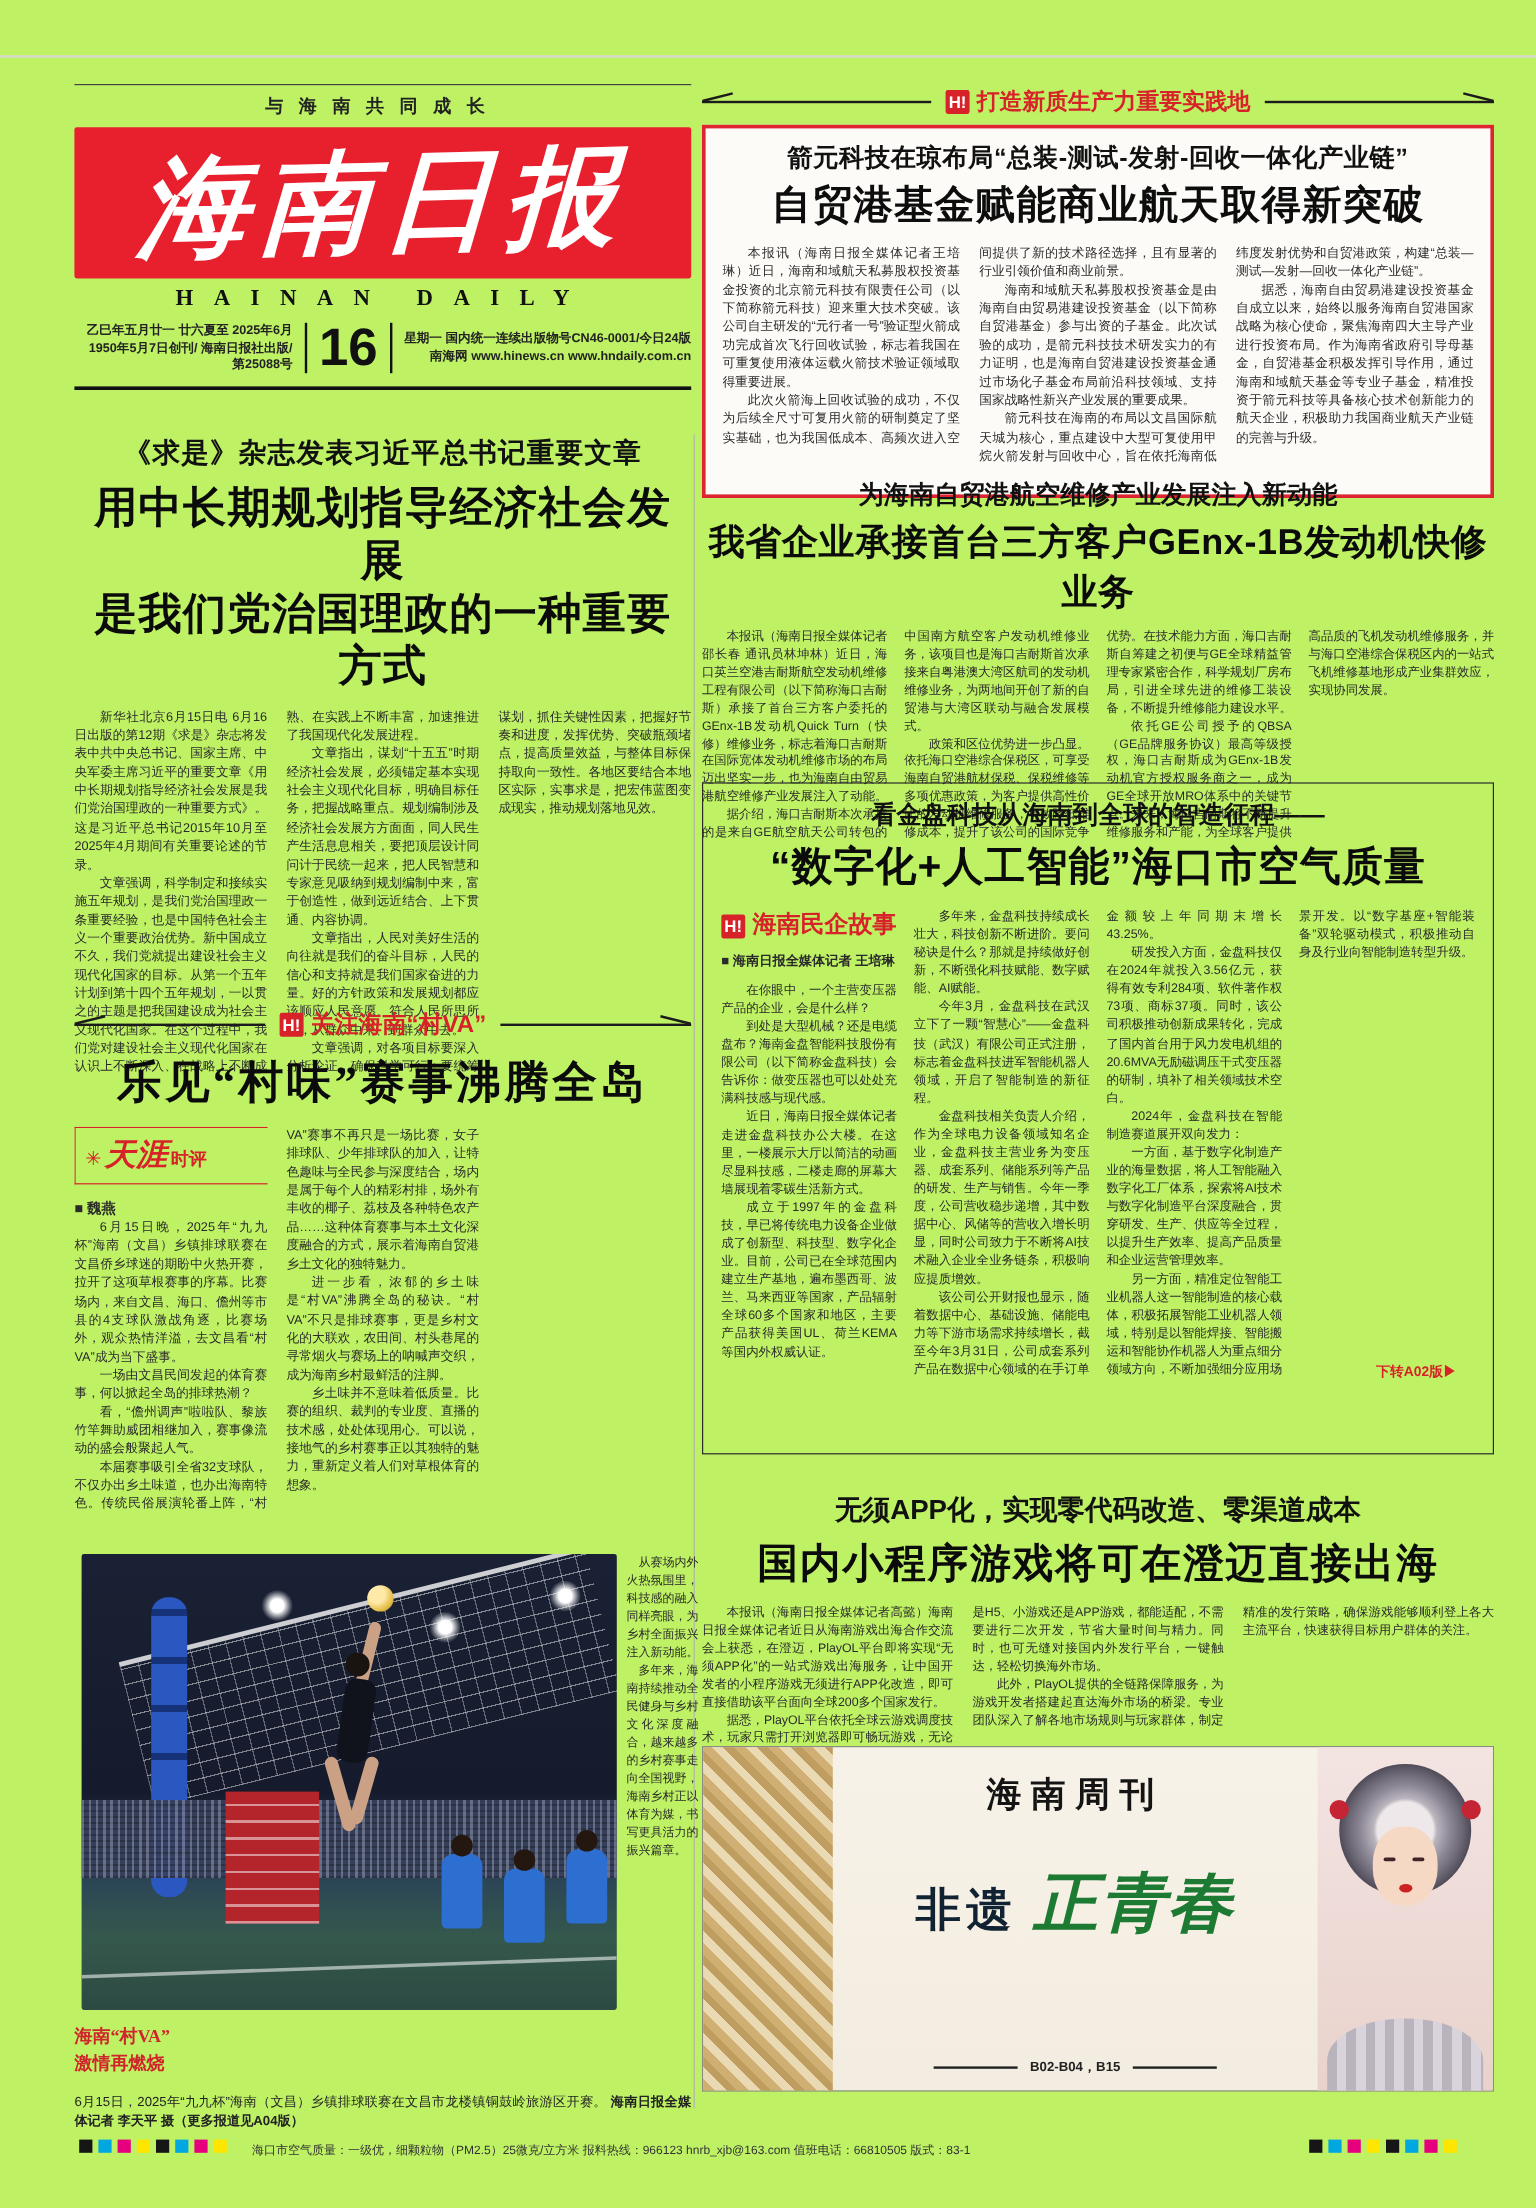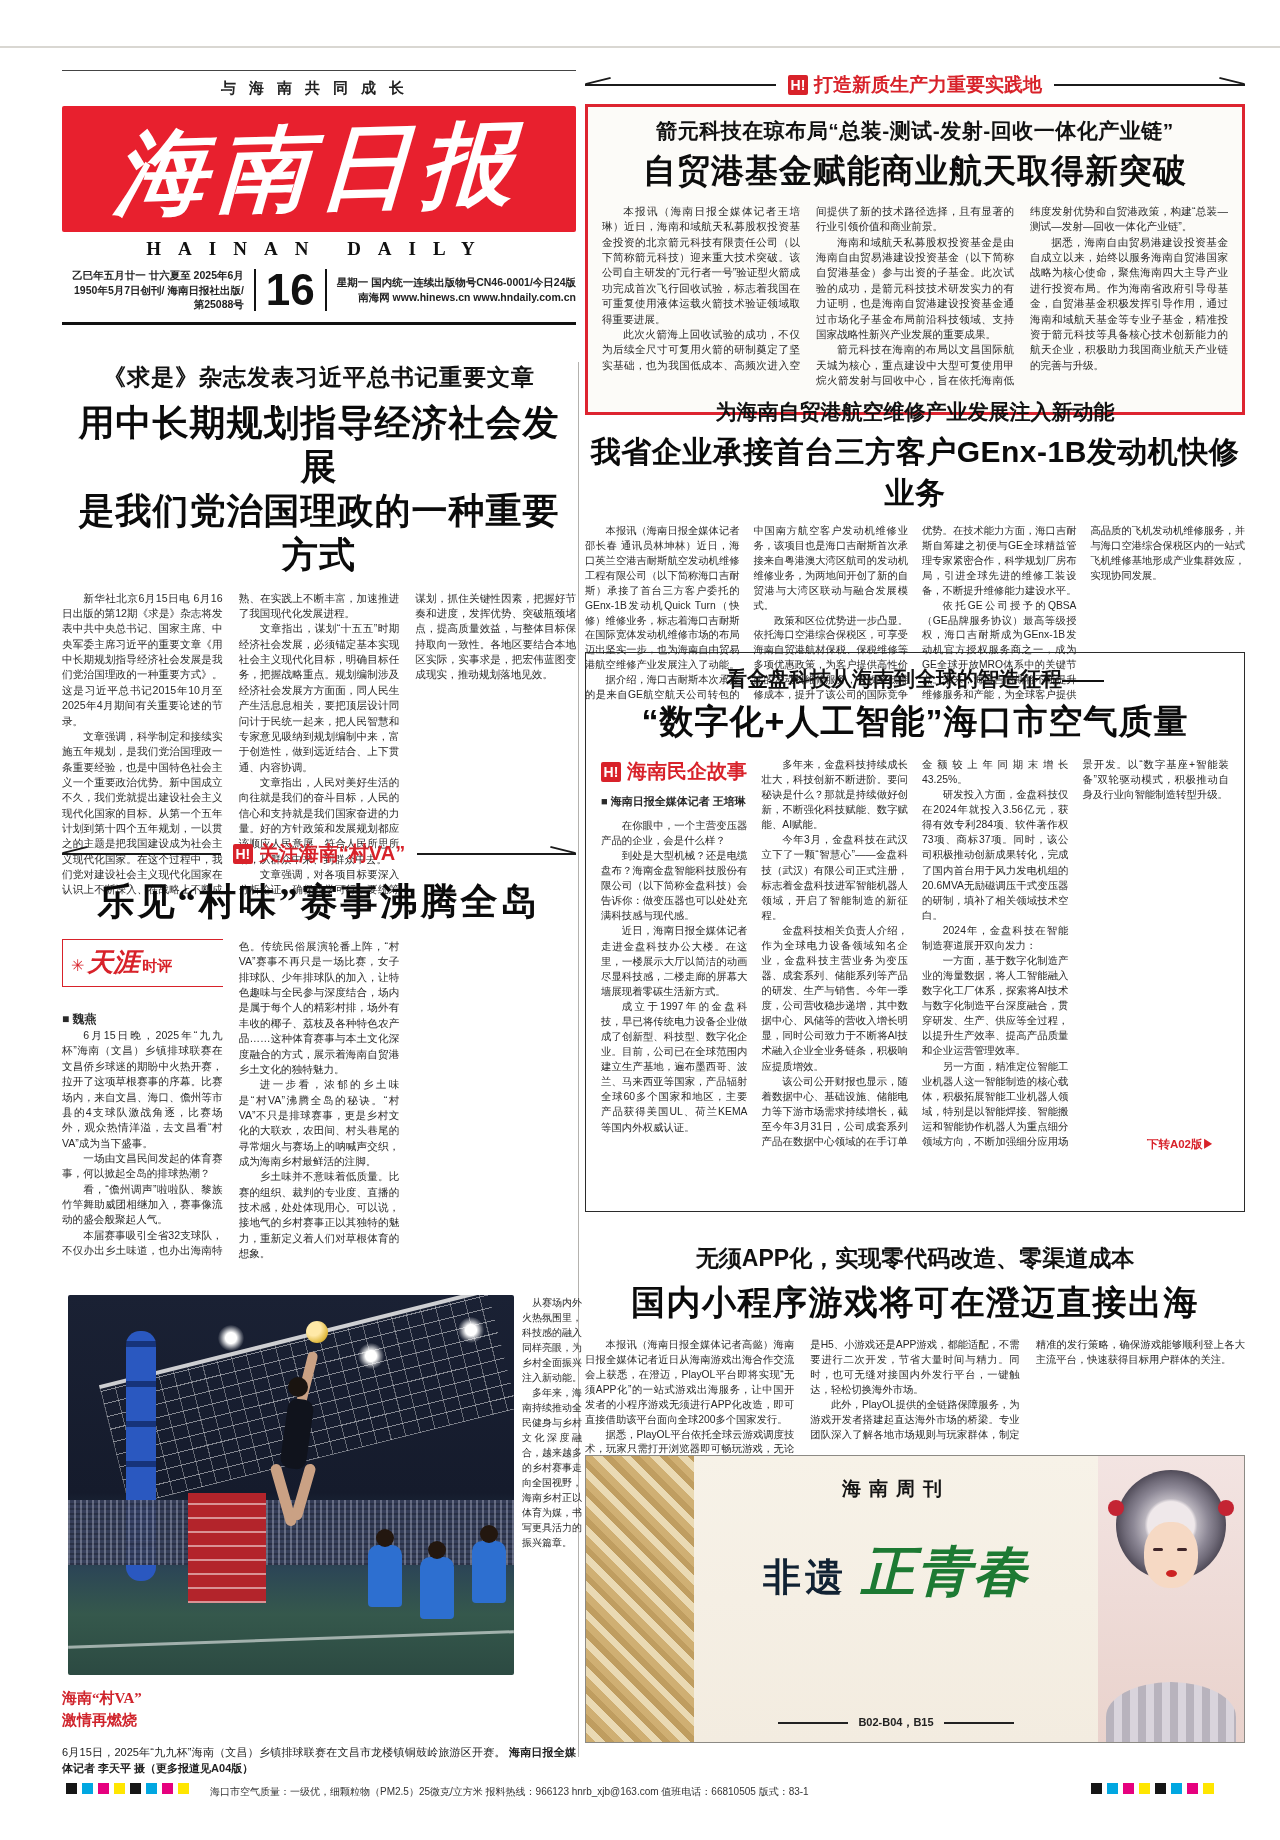--- a/index.html
+++ b/index.html
@@ -1,16 +1,16 @@
 <!DOCTYPE html>
 <html><head>
 <meta charset="utf-8">
 <style>
   html,body{margin:0;padding:0;background:#e9e7e2;}
-  .page{position:relative;width:1280px;height:1840px;margin:0 auto;background:#ffffff;
+  .page{position:relative;width:1280px;height:1840px;margin:0 auto;background:#bef264;
         font-family:"Liberation Sans",sans-serif;color:#1b1b1b;overflow:hidden;}
   .scan-line{position:absolute;left:0;right:0;top:46px;height:2px;background:#d9d7d2;}
 
   
   .col-text{text-align:justify;font-size:10.6px;line-height:1.45;color:#2a2a2a;column-fill:auto;}
   .col-text p{margin:0;text-indent:2em;}
   .cols3{column-count:3;column-gap:16px;}
   .cols4{column-count:4;column-gap:14px;}
   .kicker-row{display:flex;align-items:center;gap:12px;}
   .kicker-row .rule{flex:1;height:2px;background:#1b1b1b;position:relative;}
@@ -51,21 +51,21 @@
   .qiushi .body{height:318px;margin-top:14px;overflow:hidden;}
 
   .vdivider{position:absolute;left:578px;top:362px;width:1px;height:1395px;background:#b4b2ae;}
 
   
   .cunva{position:absolute;left:62px;top:840px;width:514px;}
   .cunva .kicker-red{font-size:20px;}
   .cunva .headline{font-family:"Liberation Serif",serif;font-size:37px;font-weight:900;text-align:center;
                    letter-spacing:3px;margin-top:10px;color:#0b0b0b;}
   .cunva .body{height:330px;margin-top:12px;overflow:hidden;}
-  .tianya-box{break-inside:avoid;border:1px solid #d8222a;border-right:none;padding:4px 8px;margin-bottom:24px;
+  .tianya-box{break-inside:avoid;border:1px solid #d8222a;border-right:none;padding:4px 8px;margin-bottom:12px;
               color:#d8222a;white-space:nowrap;}
   .tianya-main{font-family:"Liberation Serif",serif;font-style:italic;font-weight:900;font-size:26px;}
   .tianya-sub{font-weight:bold;font-size:15px;}
   .tianya-spark{color:#d8222a;font-size:16px;}
   .cunva-byline{font-size:12px;font-weight:bold;margin:0 0 8px;text-indent:0 !important;}
 
   
   .photo-wrap{position:absolute;left:68px;top:1295px;width:514px;display:flex;gap:8px;}
   .photo{position:relative;width:446px;height:380px;background:linear-gradient(#1a2134 0%,#151b2c 52%,#2c4656 72%,#35584c 84%,#2c4a42 100%);overflow:hidden;border-radius:2px;}
   .crowd{position:absolute;left:0;right:0;top:54%;height:17%;
@@ -120,21 +120,21 @@
   .chengmai{position:absolute;left:585px;top:1222px;width:660px;}
   .chengmai .kicker{font-size:23px;font-weight:800;text-align:center;color:#111;margin-top:21px;}
   .chengmai .headline{font-size:34px;font-weight:900;text-align:center;letter-spacing:1.5px;margin-top:6px;color:#0b0b0b;}
   .chengmai .body{height:132px;margin-top:12px;overflow:hidden;font-size:10.3px;}
 
   
   .weekly{position:absolute;left:585px;top:1455px;width:660px;height:288px;border:1px solid #8c8a85;
           display:flex;background:linear-gradient(#f7f2e8,#f3ece0);box-sizing:border-box;}
   .ad-gold{width:108px;background:repeating-linear-gradient(45deg,#c9a45f 0 7px,#e8d6ab 7px 14px,#b68f49 14px 20px);opacity:.85;}
   .ad-center{flex:1;display:flex;flex-direction:column;align-items:center;padding:20px 8px 12px;}
-  .ad-title{font-size:19px;font-weight:900;letter-spacing:8px;color:#141414;}
+  .ad-title{font-size:29px;font-weight:900;letter-spacing:8px;color:#141414;}
   .ad-big{margin-top:34px;display:flex;align-items:baseline;gap:14px;}
   .ad-feiyi{font-size:38px;font-weight:900;color:#123;letter-spacing:4px;}
   .ad-green{font-family:"Liberation Serif",serif;font-style:italic;font-weight:900;font-size:54px;color:#1d7a33;letter-spacing:2px;}
   .ad-pages{margin-top:auto;font-size:11px;font-weight:bold;color:#222;display:flex;align-items:center;gap:10px;}
   .ad-pages .dashes{width:70px;height:2px;background:#222;}
   .ad-opera{position:relative;width:146px;background:linear-gradient(#f3e4e2,#e9d2cc);overflow:hidden;}
   .headdress{position:absolute;left:18px;top:14px;width:110px;height:110px;border-radius:50%;
              background:radial-gradient(circle,#efe8ea 0 30%,#b9b4bd 34%,#8d8896 48%,#6f6a78 60%,#4c4754 72%,transparent 74%);}
   .pompom{position:absolute;width:16px;height:16px;border-radius:50%;background:#c42433;}
   .face{position:absolute;left:46px;top:66px;width:54px;height:66px;border-radius:46%;background:#f6d9c4;}

